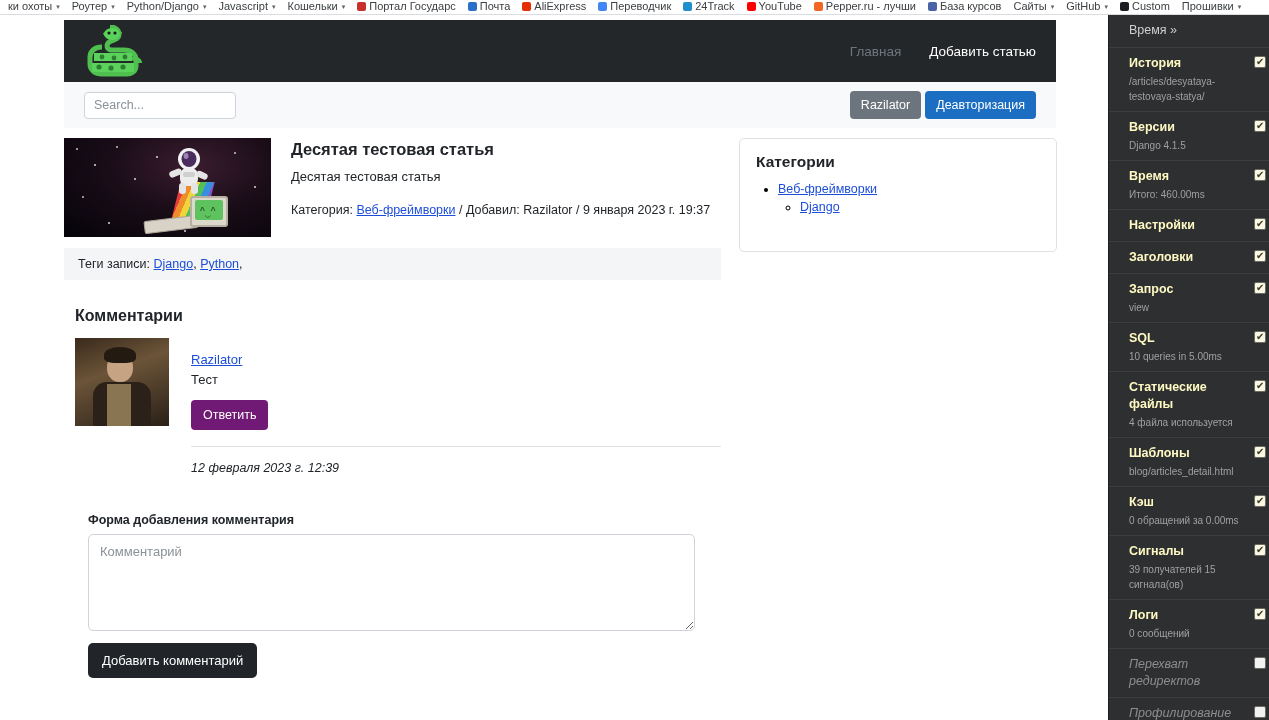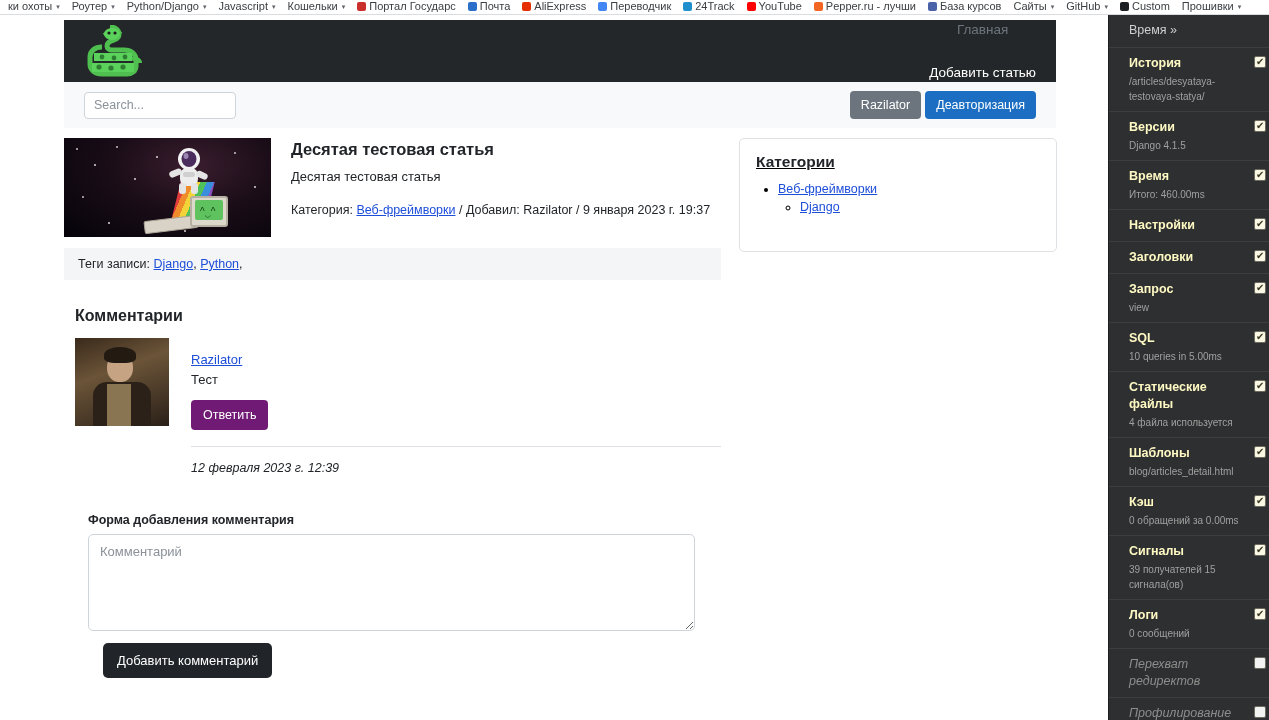--- a/index.html
+++ b/index.html
@@ -52,21 +52,20 @@
   #navbar {
     background: #242729;
     height: 62px;
     display: flex; align-items: center;
     padding: 0 20px;
   }
   #brand { width: 58px; height: 52px; flex: 0 0 auto; }
   #nav-links {
     margin-left: auto; display: flex; align-items: center; gap: 28px;
     font-size: 13.5px;
-    flex-direction: column;
   }
   .nav-link { color: #ffffff; text-decoration: none; cursor: pointer; }
   .nav-link.muted { color: #6c757d; }
 
   
   #subbar {
     background: #f8f9fa;
     height: 46px;
     display: flex; align-items: center;
     padding: 0 20px;
@@ -140,21 +139,20 @@
     padding: 9px 14px;
     font-size: 12.5px; color: #212529;
     margin-top: 11px;
   }
 
   
   #categories-card {
     border: 1px solid #dfe2e5; border-radius: 5px;
     background: #fff; padding: 14px 16px 18px 16px;
     min-height: 114px;
-    text-decoration: underline;
   }
   #categories-title { font-size: 15.5px; font-weight: bold; color: #212529; margin: 0 0 11px 0; }
   #cat-list { margin: 0; padding-left: 22px; list-style: disc; }
   #cat-list li { font-size: 12.5px; margin-bottom: 4px; }
   #cat-sublist { margin: 4px 0 0 0; padding-left: 22px; list-style: circle; }
 
   
   #comments-section { margin-top: 27px; padding-left: 11px; }
   #comments-title { font-size: 16px; font-weight: bold; color: #212529; margin: 0 0 13px 0; }
   #comment-row { display: flex; gap: 22px; }
@@ -187,21 +185,20 @@
     padding: 9px 11px; font-size: 13px; color: #212529;
     font-family: "Liberation Sans", sans-serif; resize: vertical;
     outline: none; display: block;
   }
   #comment-textarea::placeholder { color: #8a9199; }
   #submit-comment {
     margin-top: 12px;
     background: #212529; color: #fff; border: none; border-radius: 5px;
     font-size: 13px; padding: 10px 14px; cursor: pointer;
     font-family: "Liberation Sans", sans-serif;
-    margin-left: 15px;
   }
 
   
   #ddt {
     position: absolute; top: 15px; right: 0;
     width: 161px; height: 705px;
     background: #2e2f30;
     color: #d8d8d8;
     font-family: "Liberation Sans", sans-serif;
     overflow: hidden;

